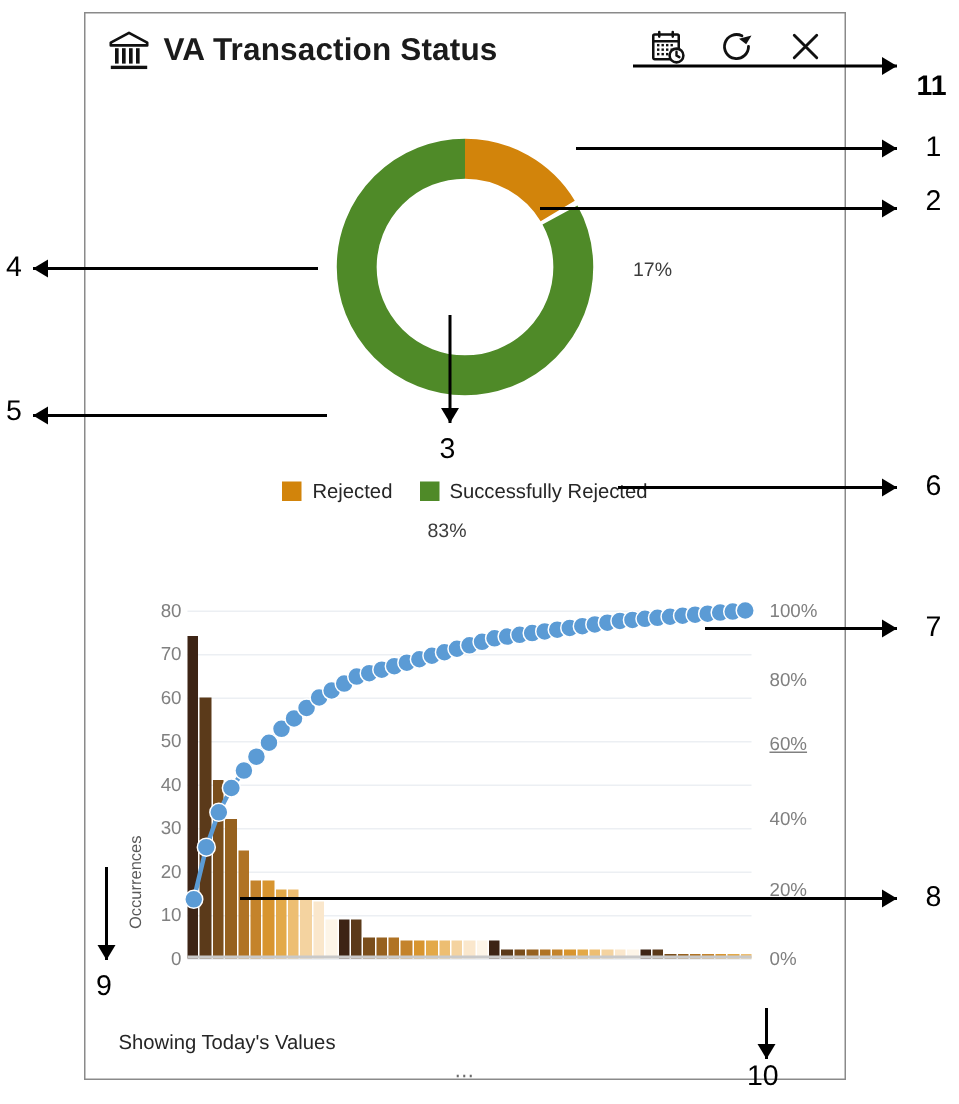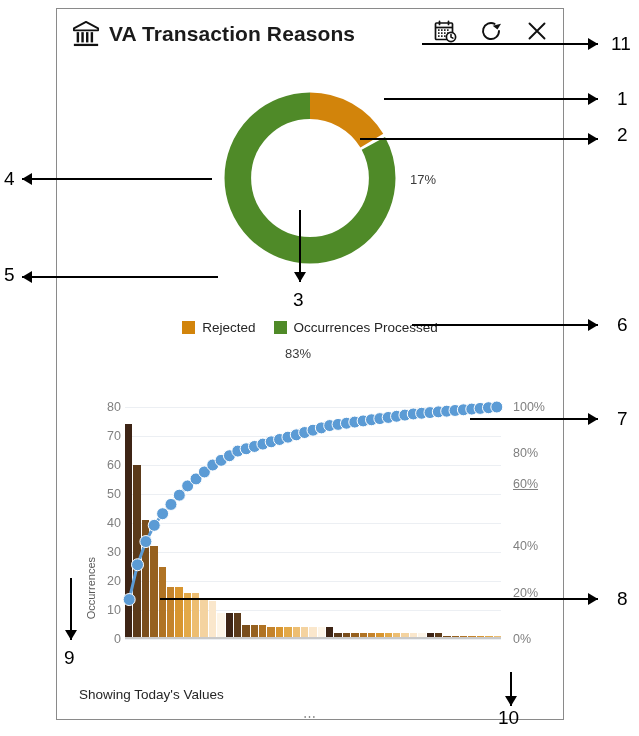--- a/index.html
+++ b/index.html
@@ -76,21 +76,21 @@
   }
   #donut-center{
     position:absolute;left:50%;top:50%;transform:translate(-50%,-50%);
     width:120px;text-align:center;
     color:#1565D8;font-weight:bold;font-size:15px;line-height:1.35;
     pointer-events:none;
   }
   .slice-label{
     position:absolute;font-size:13px;color:#3c3c3c;
   }
-  #label-17{left:332px;top:89px;padding-left:21px;}
+  #label-17{left:344px;top:89px;padding-left:21px;}
   #label-83{left:228px;top:263px;}
 
   
   #legend{
     position:absolute;left:0;top:311px;width:100%;
     display:flex;justify-content:center;align-items:center;gap:18px;
     font-size:13.5px;color:#262626;
   }
   .legend-item{display:flex;align-items:center;gap:7px;cursor:pointer;}
   .legend-swatch{width:13px;height:13px;display:inline-block;}
@@ -150,21 +150,21 @@
     <span id="bank-icon">
       <svg viewBox="0 0 32 30" width="30" height="28" aria-hidden="true">
         <path d="M16 2 L29 9 L29 11 L3 11 L3 9 Z" fill="none" stroke="#111" stroke-width="1.9" stroke-linejoin="round"></path>
         <rect x="6" y="13" width="2.6" height="11" fill="#111"></rect>
         <rect x="11" y="13" width="2.6" height="11" fill="#111"></rect>
         <rect x="16" y="13" width="2.6" height="11" fill="#111"></rect>
         <rect x="21" y="13" width="2.6" height="11" fill="#111"></rect>
         <rect x="3" y="25.5" width="26" height="2.4" fill="#111"></rect>
       </svg>
     </span>
-    <span id="card-title">VA Transaction Reasons</span>
+    <span id="card-title">VA Transaction Status</span>
 
     <div id="header-actions">
       <span class="hicon">
         <svg viewBox="0 0 24 24" width="24" height="24" aria-hidden="true">
           <rect x="2.5" y="4" width="17" height="16.5" rx="1" fill="none" stroke="#111" stroke-width="1.7"></rect>
           <path d="M2.5 8.5 H19.5" stroke="#111" stroke-width="1.7"></path>
           <path d="M6.5 2.3 V5.4 M15.5 2.3 V5.4" stroke="#111" stroke-width="1.7" stroke-linecap="round"></path>
           <g fill="#111">
             <rect x="5" y="10.3" width="1.6" height="1.6"></rect>
               <rect x="8" y="10.3" width="1.6" height="1.6"></rect>
@@ -206,21 +206,21 @@
     <span class="slice-label" id="label-83">83%</span>
   </div>
 
   <div id="legend">
     <span class="legend-item">
       <i class="legend-swatch" style="background:#D2840B"></i>
       <span>Rejected</span>
     </span>
     <span class="legend-item">
       <i class="legend-swatch" style="background:#4F8A28"></i>
-      <span>Occurrences Processed</span>
+      <span>Successfully Rejected</span>
     </span>
   </div>
 
 
   <div id="pareto">
     <div id="y-left-title">Occurrences</div>
     <div id="y-left-axis">
         <div class="ytick" style="top: 232px;">0</div>
         <div class="ytick" style="top: 203px;">10</div>
         <div class="ytick" style="top: 174px;">20</div>
@@ -335,35 +335,35 @@
           <circle cx="346.7555555555556" cy="2.087999999999994" r="6" fill="#5B9BD5" stroke="#ffffff" stroke-width="1"></circle>
           <circle cx="355.11111111111114" cy="1.3919999999999675" r="6" fill="#5B9BD5" stroke="#ffffff" stroke-width="1"></circle>
           <circle cx="363.4666666666667" cy="0.695999999999998" r="6" fill="#5B9BD5" stroke="#ffffff" stroke-width="1"></circle>
           <circle cx="371.82222222222225" cy="0" r="6" fill="#5B9BD5" stroke="#ffffff" stroke-width="1"></circle>
         </svg>
     </div>
     <div id="y-right-axis">
         <div class="ytick-r" style="top: 232px;">0%</div>
         <div class="ytick-r" style="top: 185.6px;">20%</div>
         <div class="ytick-r" style="top: 139.2px;">40%</div>
-        <div class="ytick-r" style="top: 77px; text-decoration: underline;">60%</div>
+        <div class="ytick-r" style="top: 89px; text-decoration: underline;">60%</div>
         <div class="ytick-r" style="top: 46.4px;">80%</div>
         <div class="ytick-r" style="top: 0px;">100%</div>
       </div>
   </div>
 
   <div id="footer-note">Showing Today's Values</div>
   <div id="drag-handle">⋯</div>
 </div>
 
 <div class="arrow-h right" style="left:422px;top:37px;width:176px;height:14px;">
   <div class="shaft"></div>
     <div class="head"></div>
 </div>
-<div class="anno" style="left:611px;top:34px;">11</div>
+<div class="anno" style="left:611px;top:48px;font-weight:bold;">11</div>
 
 <div class="arrow-h right" style="left:384px;top:92px;width:214px;height:14px;">
   <div class="shaft"></div>
     <div class="head"></div>
 </div>
 <div class="anno" style="left:617px;top:89px;">1</div>
 
 <div class="arrow-h right" style="left:360px;top:132px;width:238px;height:14px;">
   <div class="shaft"></div>
     <div class="head"></div>

